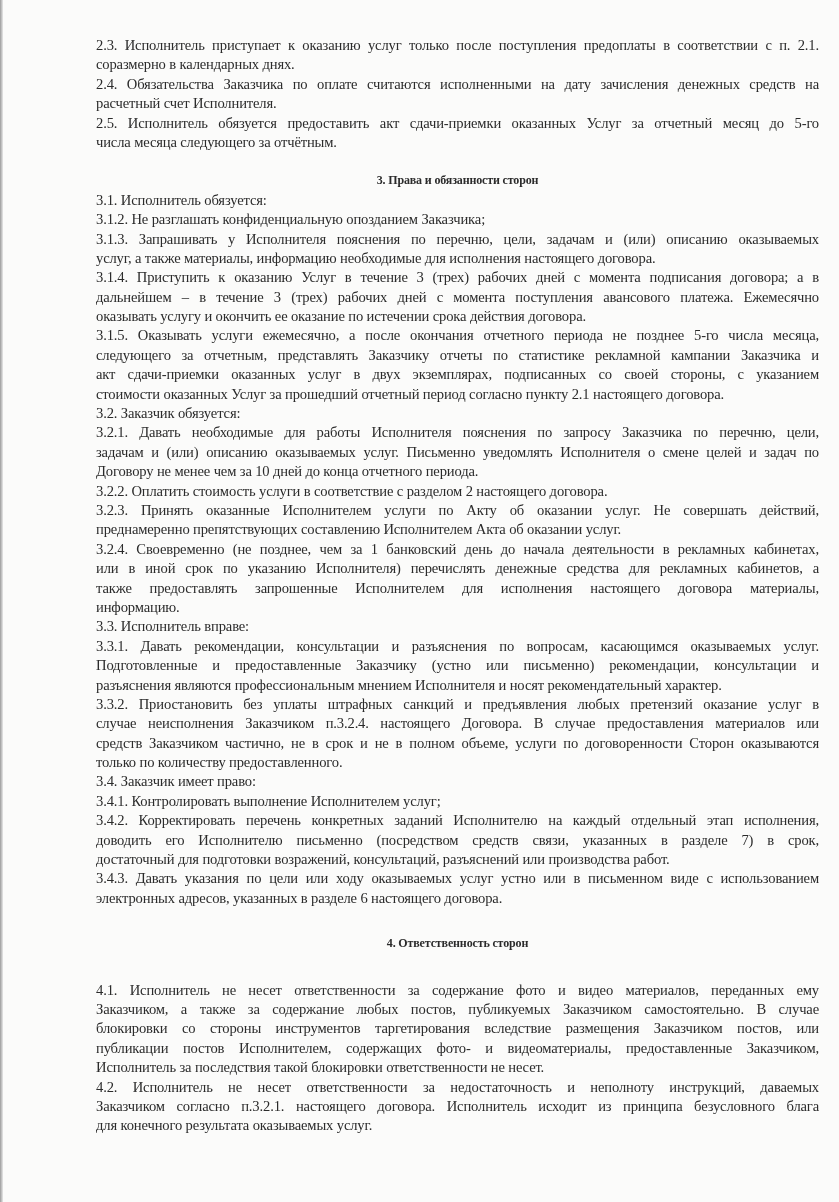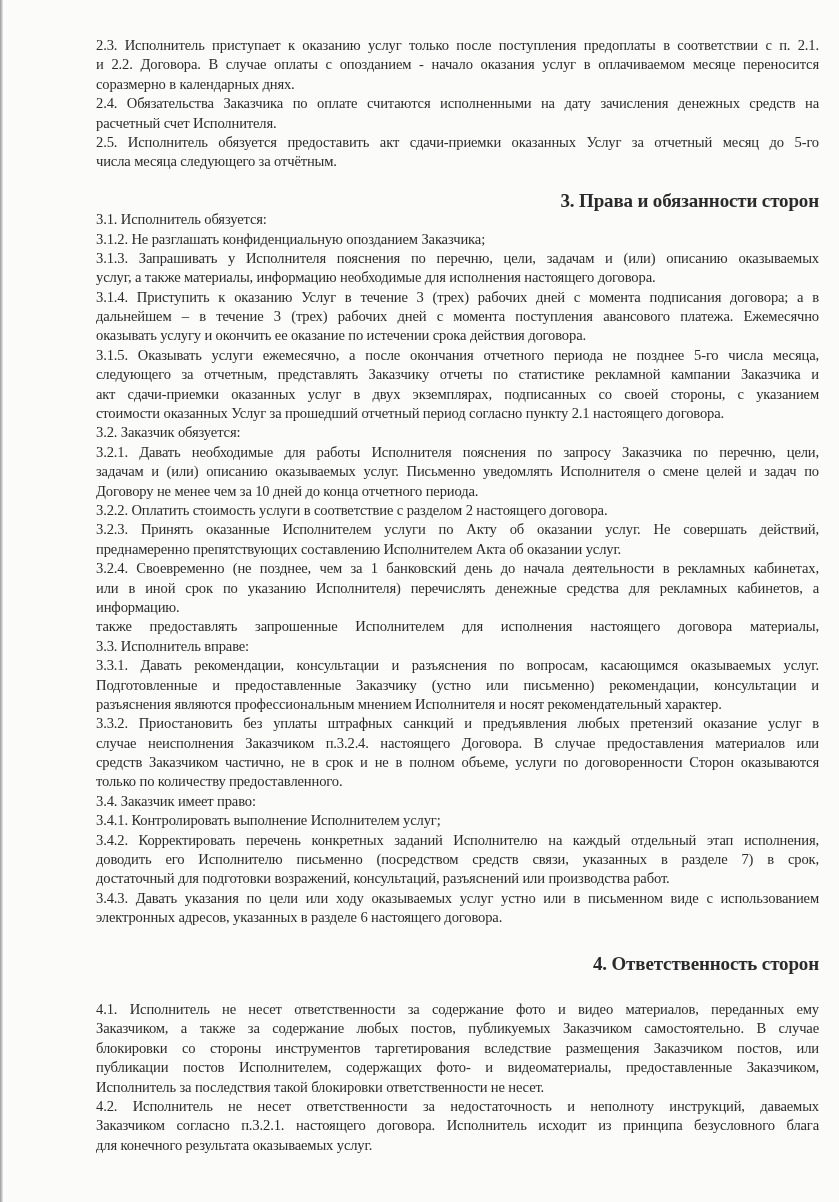--- a/index.html
+++ b/index.html
@@ -18,38 +18,37 @@
     position: absolute; left: 96px; top: 36px; width: 723px;
     font-size: 14.6px; line-height: 19.4px;
     letter-spacing: -0.15px;
   }
   .ln {
     display: block; white-space: nowrap; height: 19.4px;
     text-align: justify; text-align-last: justify;
   }
   .ln.last { text-align-last: left; }
   .heading {
-    display: block; text-align: right; font-weight: bold;
-    font-size: 19px; height: 19.4px;
+    display: block; text-align: center; font-weight: bold;
+    font-size: 12px; height: 19.4px;
   }
   .gap-s { height: 19px; }
   .gap-m { height: 26px; }
   .gap-l { height: 27px; }
 </style>
 </head>
 <body>
 
 <div class="page-edge"></div>
 
 <div class="doc">
 
   <div>
     <div>
       <span class="ln">2.3. Исполнитель приступает к оказанию услуг только после поступления предоплаты в соответствии с п. 2.1.</span>
-      <span class="ln">и 2.2. Договора. В случае оплаты с опозданием - начало оказания услуг в оплачиваемом месяце переносится</span>
       <span class="ln last">соразмерно в календарных днях.</span>
     </div>
     <div>
       <span class="ln">2.4. Обязательства Заказчика по оплате считаются исполненными на дату зачисления денежных средств на</span>
       <span class="ln last">расчетный счет Исполнителя.</span>
     </div>
     <div>
       <span class="ln">2.5. Исполнитель обязуется предоставить акт сдачи-приемки оказанных Услуг за отчетный месяц до 5-го</span>
       <span class="ln last">числа месяца следующего за отчётным.</span>
     </div>
@@ -92,22 +91,22 @@
     <div>
       <span class="ln last">3.2.2. Оплатить стоимость услуги в соответствие с разделом 2 настоящего договора.</span>
     </div>
     <div>
       <span class="ln">3.2.3. Принять оказанные Исполнителем услуги по Акту об оказании услуг. Не совершать действий,</span>
       <span class="ln last">преднамеренно препятствующих составлению Исполнителем Акта об оказании услуг.</span>
     </div>
     <div>
       <span class="ln">3.2.4. Своевременно (не позднее, чем за 1 банковский день до начала деятельности в рекламных кабинетах,</span>
       <span class="ln">или в иной срок по указанию Исполнителя) перечислять денежные средства для рекламных кабинетов, а</span>
+      <span class="ln">также предоставлять запрошенные Исполнителем для исполнения настоящего договора материалы,</span>
       <span class="ln last">информацию.</span>
-      <span class="ln">также предоставлять запрошенные Исполнителем для исполнения настоящего договора материалы,</span>
     </div>
     <div>
       <span class="ln last">3.3. Исполнитель вправе:</span>
     </div>
     <div>
       <span class="ln">3.3.1. Давать рекомендации, консультации и разъяснения по вопросам, касающимся оказываемых услуг.</span>
       <span class="ln">Подготовленные и предоставленные Заказчику (устно или письменно) рекомендации, консультации и</span>
       <span class="ln last">разъяснения являются профессиональным мнением Исполнителя и носят рекомендательный характер.</span>
     </div>
     <div>

